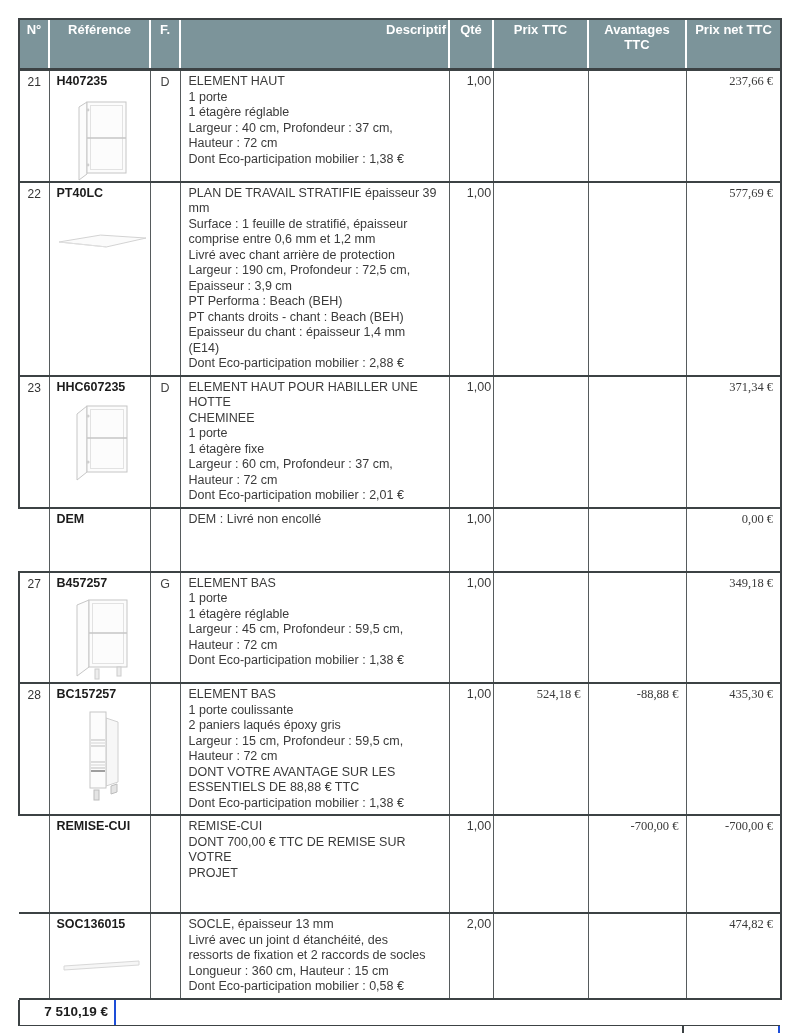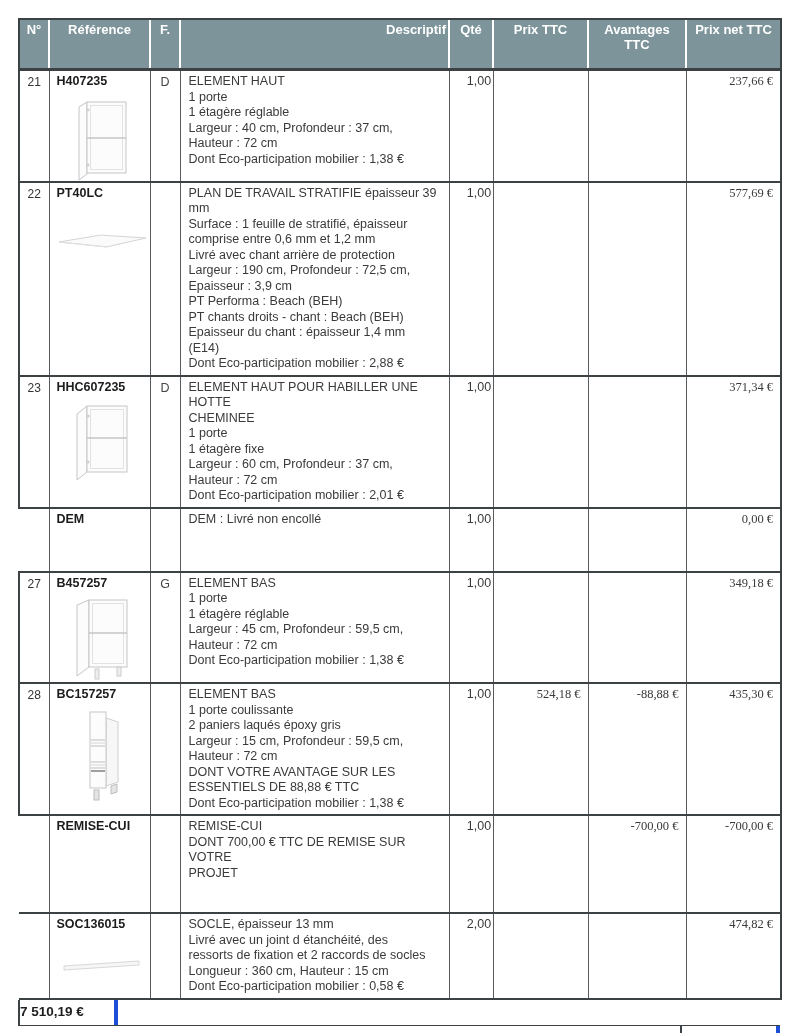--- a/index.html
+++ b/index.html
@@ -35,22 +35,22 @@
   .desc{white-space:pre-line;}
   td.c-qty{padding:3px 0 0 16px;text-align:center;}
   td.c-price,td.c-adv,td.c-net{padding:3px 7px 0 0;text-align:right;font-family:Liberation Serif, serif;}
 
   .illus{display:flex;justify-content:center;margin-top:7px;}
 
   .totals{width:762px;}
   .totals-row{display:flex;align-items:stretch;height:25px;border-bottom:1px solid #3c4244;}
   .totals-label{flex:1;text-align:right;font-weight:bold;font-size:13.5px;color:#1d1d1d;
     padding-right:10px;line-height:24px;}
-  .totals-value{width:88px;border-left:2px solid #3c4244;border-right:4px solid #1d4ed8;
-    text-align:left;font-weight:bold;font-size:13.5px;color:#1d1d1d;padding-right:6px;line-height:24px;background:#fff;}
+  .totals-value{width:88px;border-left:2px solid #3c4244;border-right:2px solid #1d4ed8;
+    text-align:right;font-weight:bold;font-size:13.5px;color:#1d1d1d;padding-right:6px;line-height:24px;background:#fff;}
 </style>
 </head>
 <body>
 
 <div class="page">
 
   <table class="quote">
     <colgroup>
       <col style="width:30px">
         <col style="width:101px">

